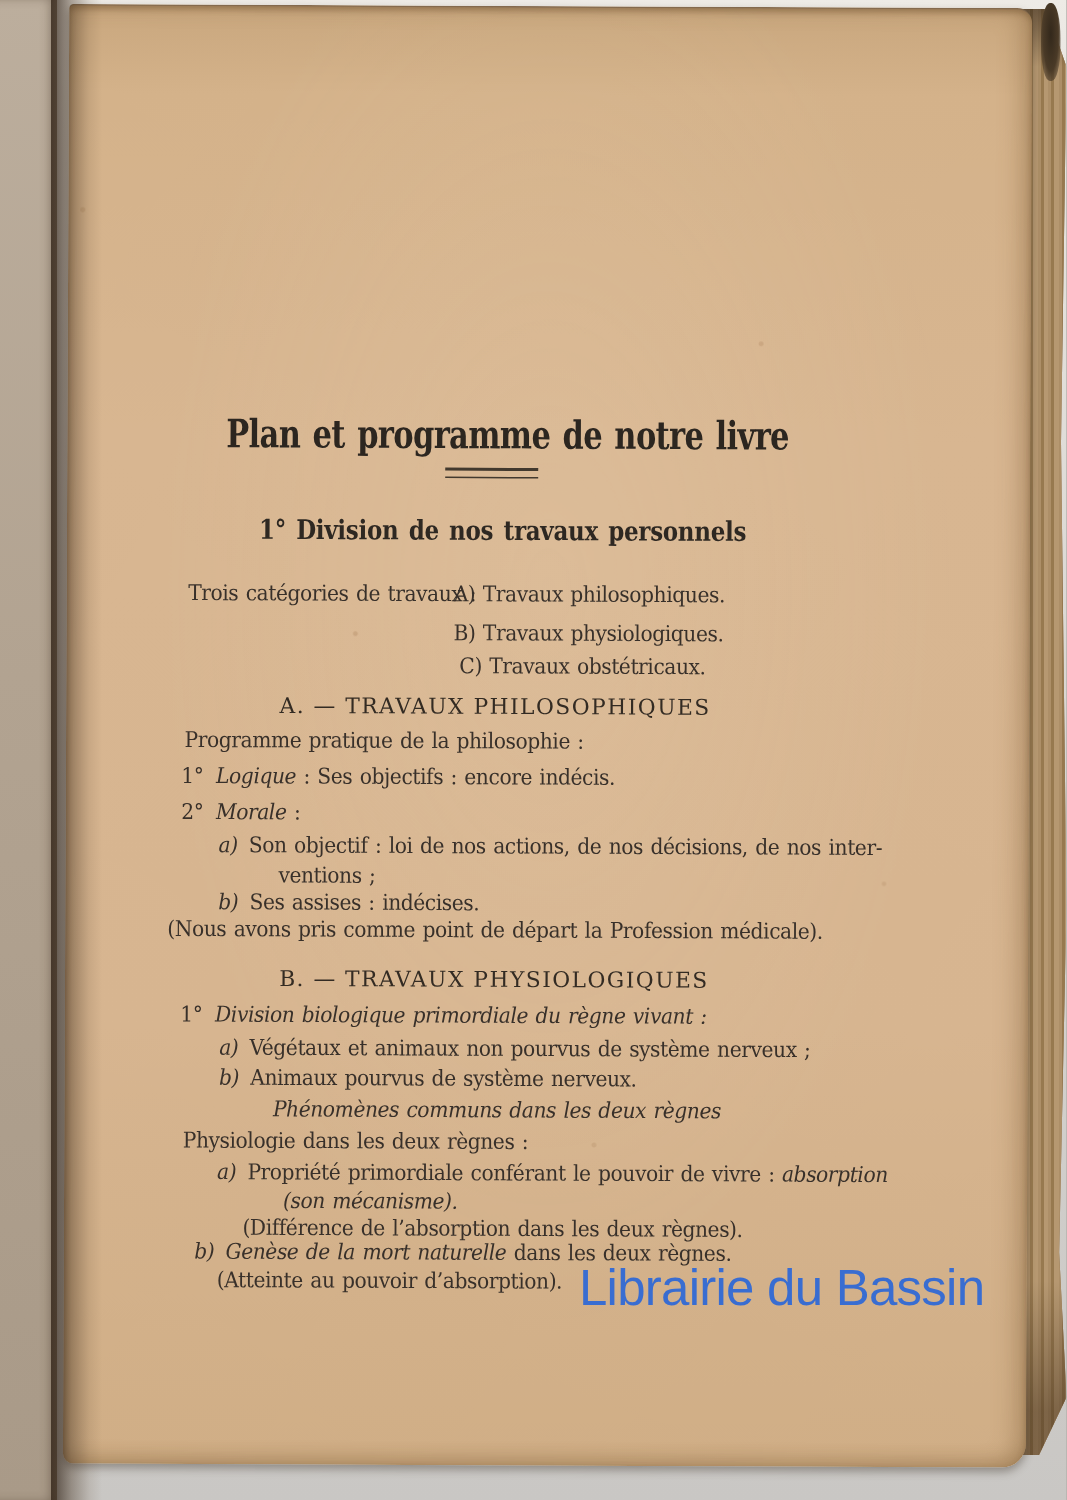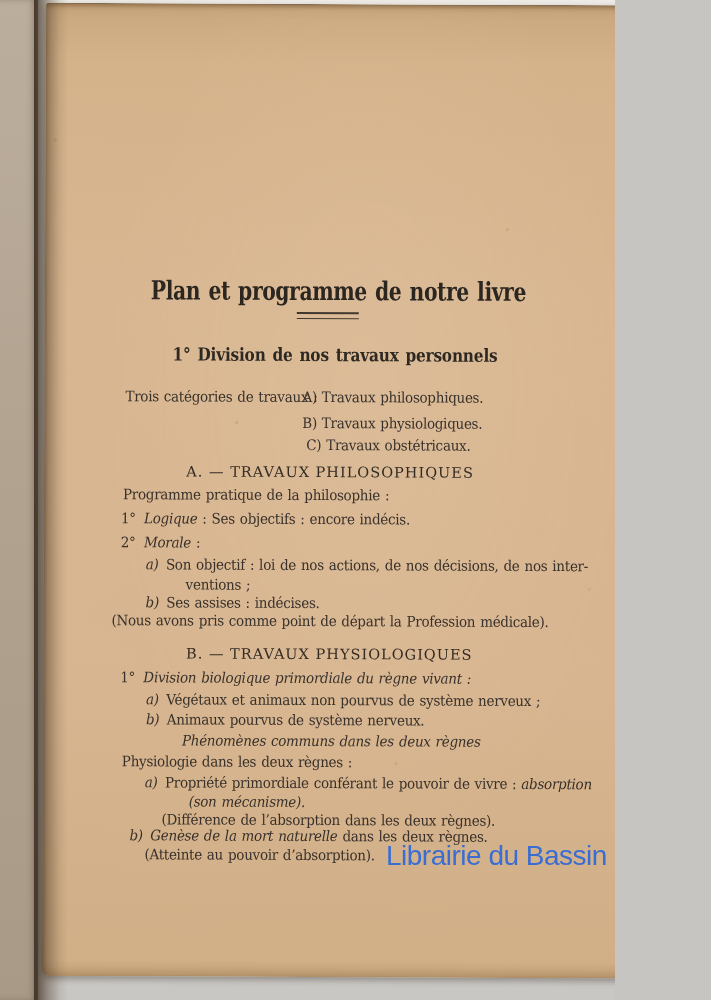--- a/index.html
+++ b/index.html
@@ -1,16 +1,16 @@
 <!DOCTYPE html>
 <html><head>
 <meta charset="utf-8">
 <style>
   html,body{margin:0;padding:0;background:#c7c5c2;}
-  .frame{position:relative;width:615px;height:1000px;overflow:hidden;
+  .frame{position:relative;width:711px;height:1000px;overflow:hidden;
          font-family:"DejaVu Serif",serif;}
   .backdrop{position:absolute;inset:0;
     background:linear-gradient(180deg,#eeebe6 0%,#e6e3de 10%,#d9d6d2 50%,#c9c7c4 100%);}
   .left-strip{position:absolute;left:0;top:0;width:38px;height:1000px;
     background:linear-gradient(180deg,#bcae9d 0%,#b2a391 45%,#a99a88 100%);
     box-shadow:inset -6px 0 7px -2px rgba(60,45,30,0.45);}
   .fore-edge{position:absolute;left:650px;top:6px;width:61px;height:964px;z-index:1;
     background:
       linear-gradient(180deg,rgba(45,32,20,0.55) 0%,rgba(45,32,20,0) 4%),
       linear-gradient(180deg,transparent 88%,rgba(70,50,30,0.5) 97%),
@@ -52,21 +52,21 @@
   .line{position:absolute;font-size:14.5px;line-height:1.2;white-space:nowrap;
     letter-spacing:-0.3px;word-spacing:1px;color:#38302a;
     transform:scaleX(0.93);transform-origin:0 0;}
   .centered{position:absolute;left:115px;width:430px;text-align:center;
     font-size:14.5px;white-space:nowrap;color:#332b23;letter-spacing:1px;
     transform:none;}
   .italic{font-style:italic;}
   .marker{font-style:italic;margin-right:8px;}
   .num{margin-right:9px;}
   .watermark{position:absolute;left:386px;top:840px;z-index:20;
-    font-family:"Liberation Sans",sans-serif;font-size:28px;font-weight:400;
+    font-family:"Liberation Sans",sans-serif;font-size:34px;font-weight:400;
     letter-spacing:-0.5px;color:#2d68d8;opacity:0.92;white-space:nowrap;}
 </style>
 </head>
 <body>
 
 <div class="frame">
   <div class="backdrop"></div>
   <div class="left-strip"></div>
   <div class="fore-edge"></div>
   <div class="corner-shade"></div>

